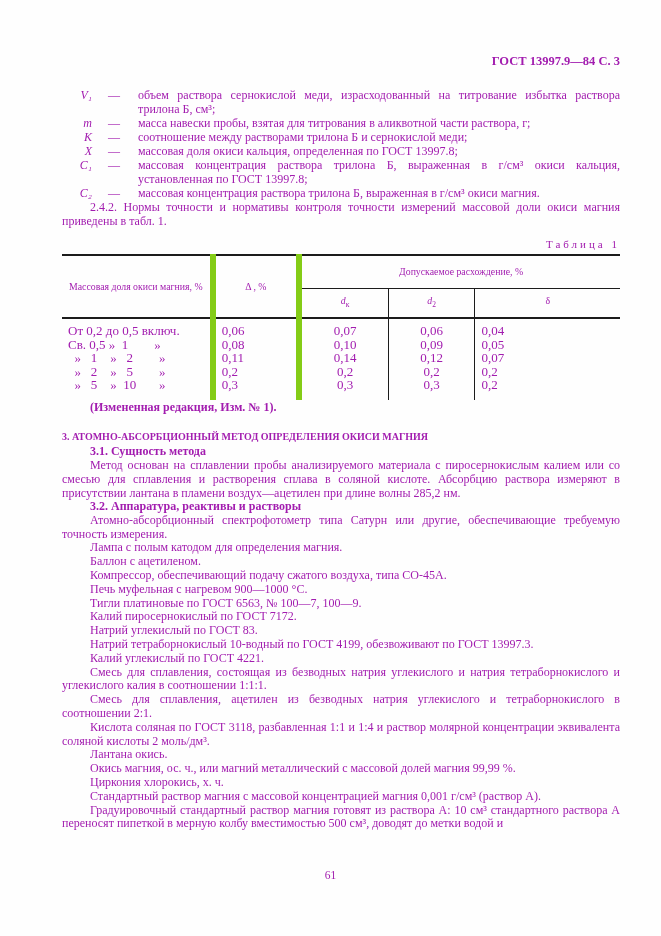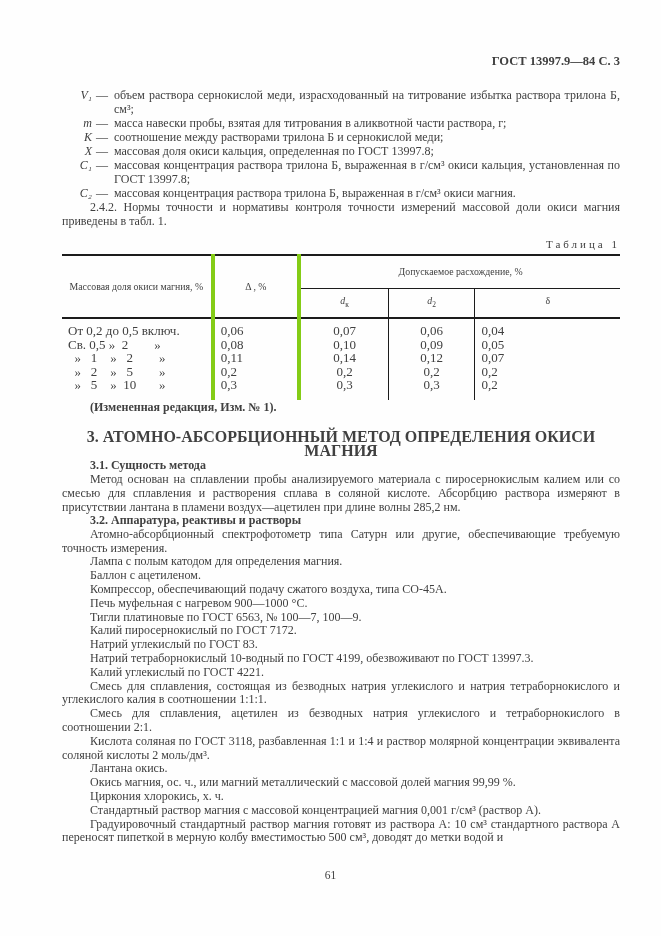--- a/index.html
+++ b/index.html
@@ -2,40 +2,40 @@
 <html lang="ru"><head>
 <meta charset="utf-8">
 <style>
   html, body { margin: 0; padding: 0; background: #e8e8e8; }
   .page {
     position: relative;
     width: 661px;
     height: 936px;
     margin: 0 auto;
     background: #fefefe;
-    color: #404040;
+    color: #a21caf;
     font-family: "Liberation Serif", "DejaVu Serif", serif;
     font-size: 12px;
     line-height: 14px;
     box-sizing: border-box;
     padding: 54px 41px 0 62px;
     overflow: hidden;
   }
   .running-header {
     text-align: right;
     font-weight: bold;
     font-size: 12.5px;
     margin-bottom: 20px;
   }
   
   .defs { margin-bottom: 0; }
   .def-row {
     display: grid;
     grid-template-columns: 32px 16px 1fr;
-    column-gap: 0;
+    column-gap: 12px;
   }
   .def-term {
     font-style: italic;
     text-align: right;
     padding-right: 2px;
     white-space: nowrap;
   }
   .def-dash { text-align: center; }
   .def-text { text-align: justify; padding-left: 4px; }
   p.body {
@@ -66,39 +66,38 @@
   table.gost th {
     font-weight: normal;
     font-size: 9.8px;
     line-height: 12px;
     text-align: center;
     vertical-align: middle;
     padding: 4px 6px;
   }
   table.gost th.group { border-bottom: 1.2px solid #1c1c1c; height: 24px; }
   table.gost th.sub { height: 20px; }
-  table.gost .vr-heavy { border-right: 4px solid #84cc16; }
+  table.gost .vr-heavy { border-right: 6px solid #84cc16; }
   table.gost .vr-thin  { border-right: 1.2px solid #1c1c1c; text-align: center; }
   table.gost td {
     font-size: 13px;
     line-height: 13.6px;
     padding: 0 6px;
     vertical-align: top;
   }
   table.gost tbody tr:first-child td { padding-top: 5px; }
   table.gost tbody tr:last-child td { padding-bottom: 8px; }
   td.range { white-space: pre; padding-left: 6px; }
   .var { font-style: italic; }
   sub { font-size: 7.5px; }
   .amendment { margin-top: 15px; }
   .section-title {
     margin: 16px 0 0 0;
-    text-align: center;
     font-weight: bold;
-    font-size: 16px;
+    font-size: 10px;
   }
   .sub-heading { margin-top: 12px; }
   .s32-block p.body { line-height: 13.8px; }
   .page-number {
     position: absolute;
     left: 0; right: 0;
     top: 868px;
     text-align: center;
     font-size: 11.5px;
   }
@@ -169,21 +168,21 @@
     </thead>
     <tbody>
       <tr>
         <td class="range vr-heavy">От 0,2 до 0,5 включ.</td>
         <td class="vr-heavy">0,06</td>
         <td class="vr-thin">0,07</td>
         <td class="vr-thin">0,06</td>
         <td>0,04</td>
       </tr>
       <tr>
-        <td class="range vr-heavy">Св. 0,5 »  2        »</td>
+        <td class="range vr-heavy">Св. 0,5 »  1        »</td>
         <td class="vr-heavy">0,08</td>
         <td class="vr-thin">0,10</td>
         <td class="vr-thin">0,09</td>
         <td>0,05</td>
       </tr>
       <tr>
         <td class="range vr-heavy">  »   1    »   2        »</td>
         <td class="vr-heavy">0,11</td>
         <td class="vr-thin">0,14</td>
         <td class="vr-thin">0,12</td>

